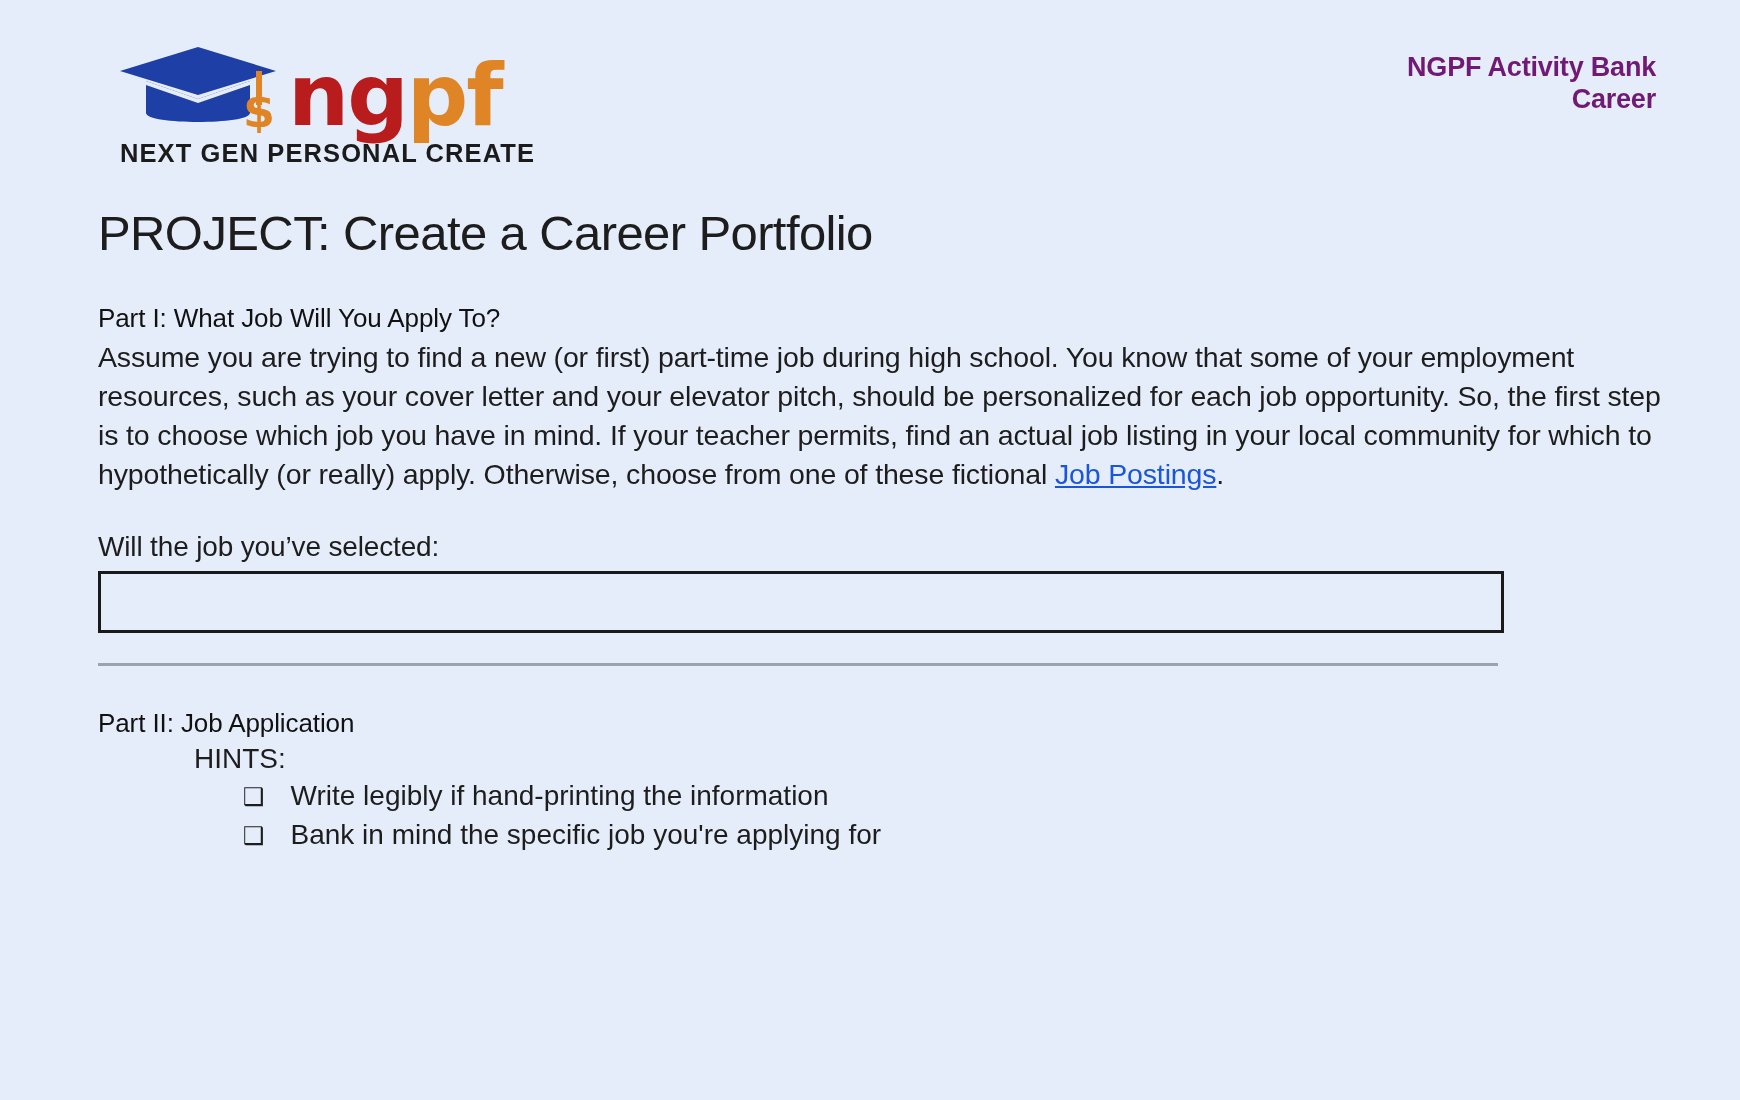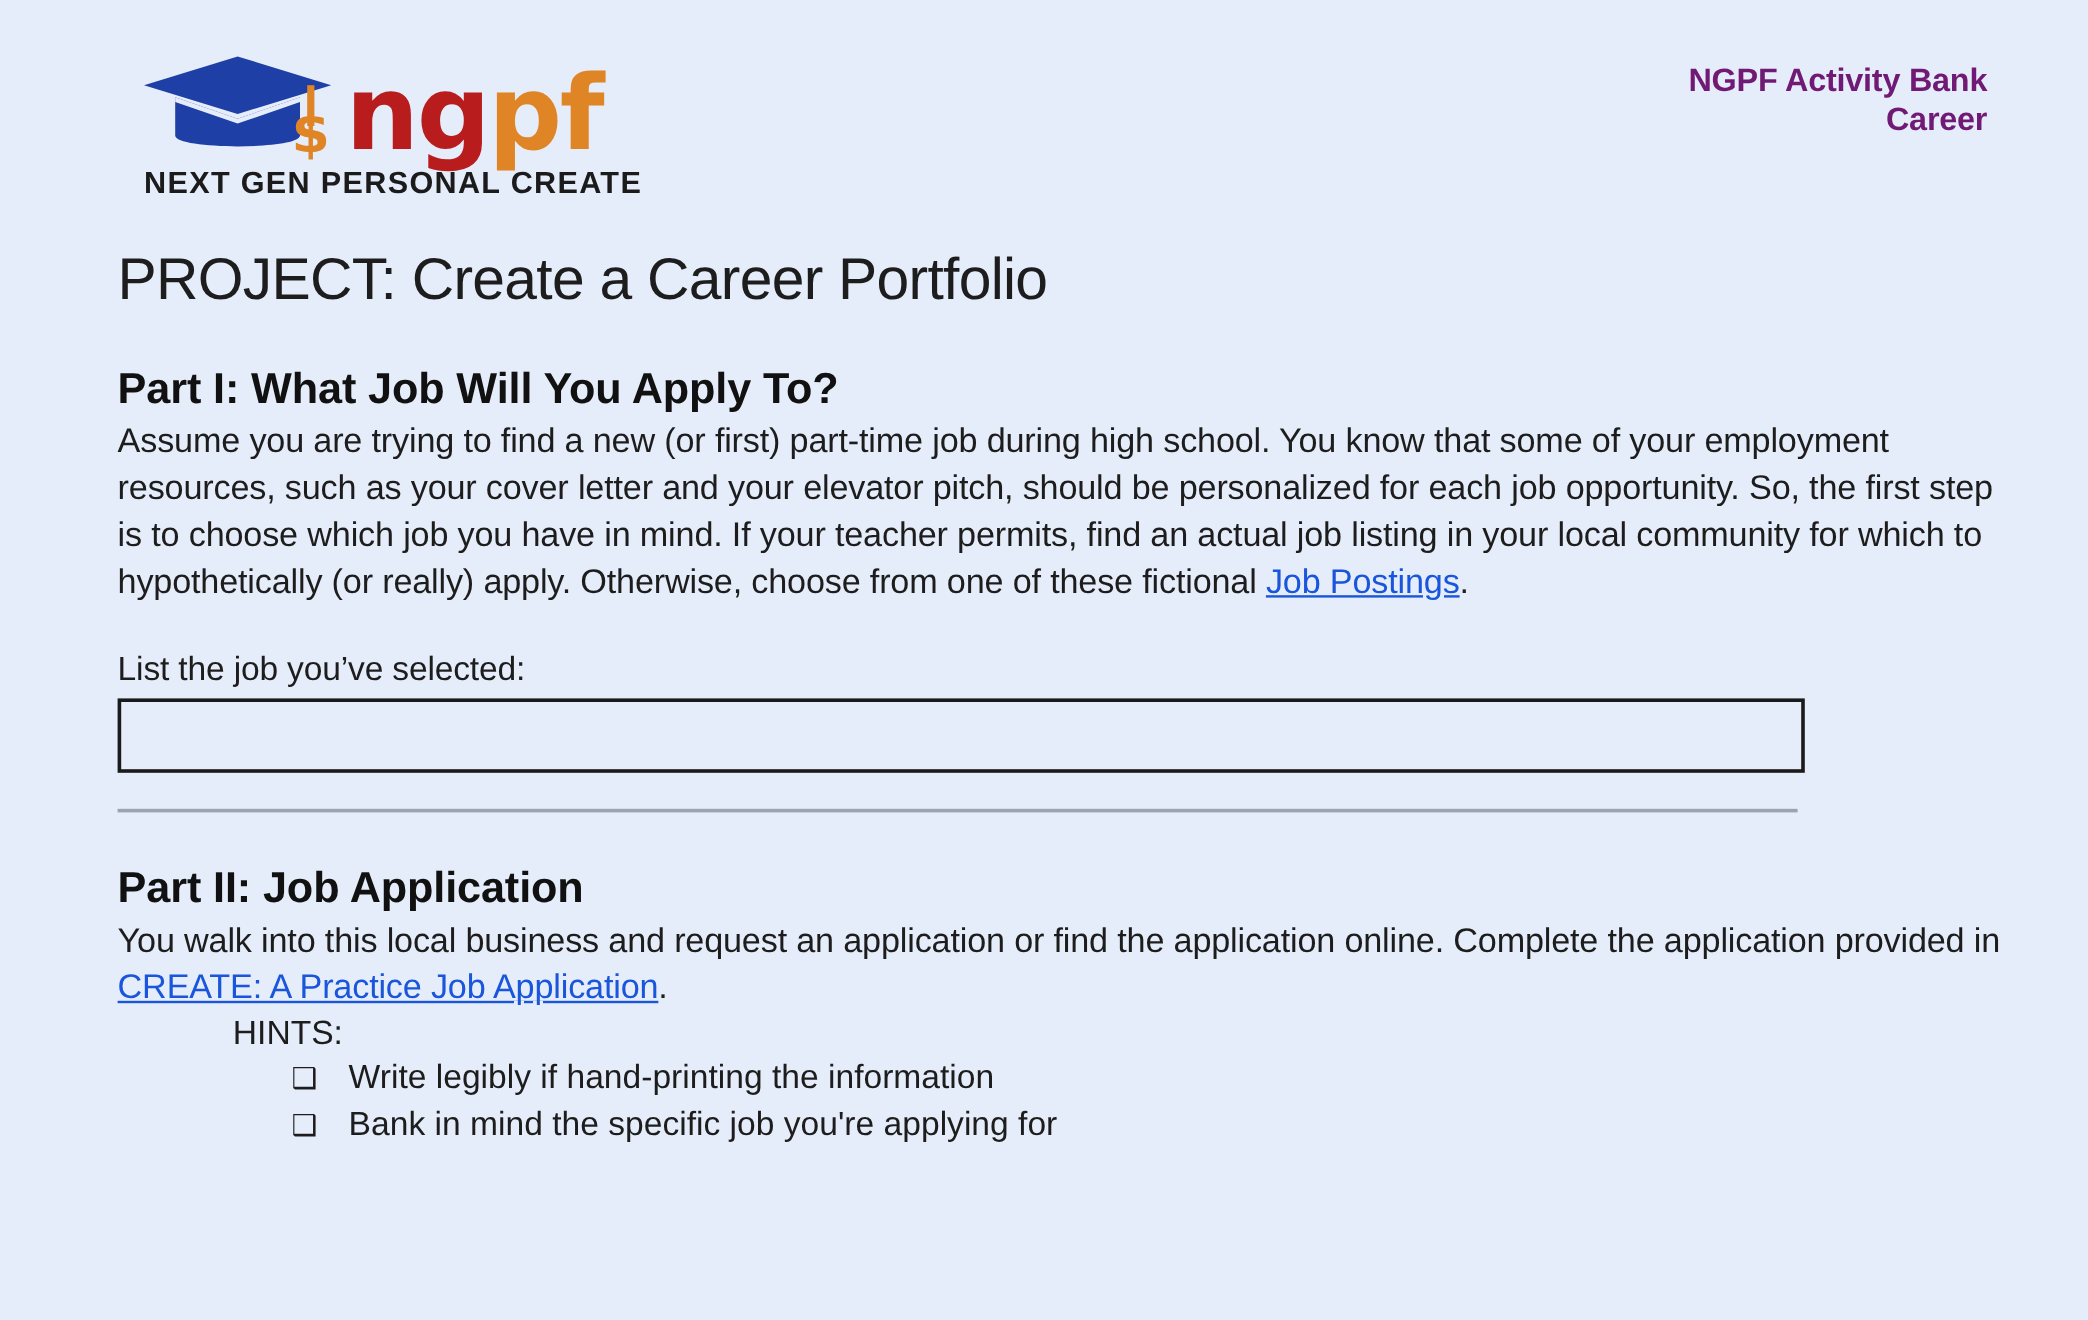--- a/index.html
+++ b/index.html
@@ -98,22 +98,22 @@
     letter-spacing: -0.6px;
     color: #1d1d1d;
     line-height: 1.1;
   }
 
   
   .section {
     margin-top: 42px;
   }
   .section-heading {
-    font-size: 36px;
-    font-weight: bold;
+    font-size: 26px;
+    font-weight: normal;
     color: #111111;
     margin-bottom: 4px;
     letter-spacing: -0.1px;
   }
   .body-text {
     font-size: 28.5px;
     line-height: 1.365;
     color: #1d1d1d;
     letter-spacing: -0.15px;
   }
@@ -207,29 +207,28 @@
     </div>
 
   </div>
 
   <h1 class="doc-title">PROJECT: Create a Career Portfolio</h1>
 
   <div class="section">
     <div class="section-heading">Part I:  What Job Will You Apply To?</div>
     <div class="body-text"><span>Assume you are trying to find a new (or first) part-time job during high school. You know that some of your employment resources, such as your cover letter and your elevator pitch, should be personalized for each job opportunity. So, the first step is to choose which job you have in mind. If your teacher permits, find an actual job listing in your local community for which to hypothetically (or really) apply. Otherwise, choose from one of these fictional </span><a class="doclink" href="#">Job Postings</a><span>.</span></div>
 
-    <div class="field-label">List the job you’ve selected:</div>
+    <div class="field-label">Will the job you’ve selected:</div>
     <div class="answer-box"></div>
 
     <div class="divider"></div>
   </div>
 
   <div class="section">
     <div class="section-heading">Part II:  Job Application</div>
-    <div class="body-text"><span>You walk into this local business and request an application or find the application online. Complete the application provided in </span><a class="doclink" href="#">CREATE: A Practice Job Application</a><span>.</span></div>
 
     <div class="hints-label">HINTS:</div>
     <ul class="hint-list">
       <li class="hint-item">
         <span class="checkbox-glyph">❑</span>
         <span>Write legibly if hand-printing the information</span>
       </li>
       <li class="hint-item">
         <span class="checkbox-glyph">❑</span>
         <span>Bank in mind the specific job you're applying for</span>

